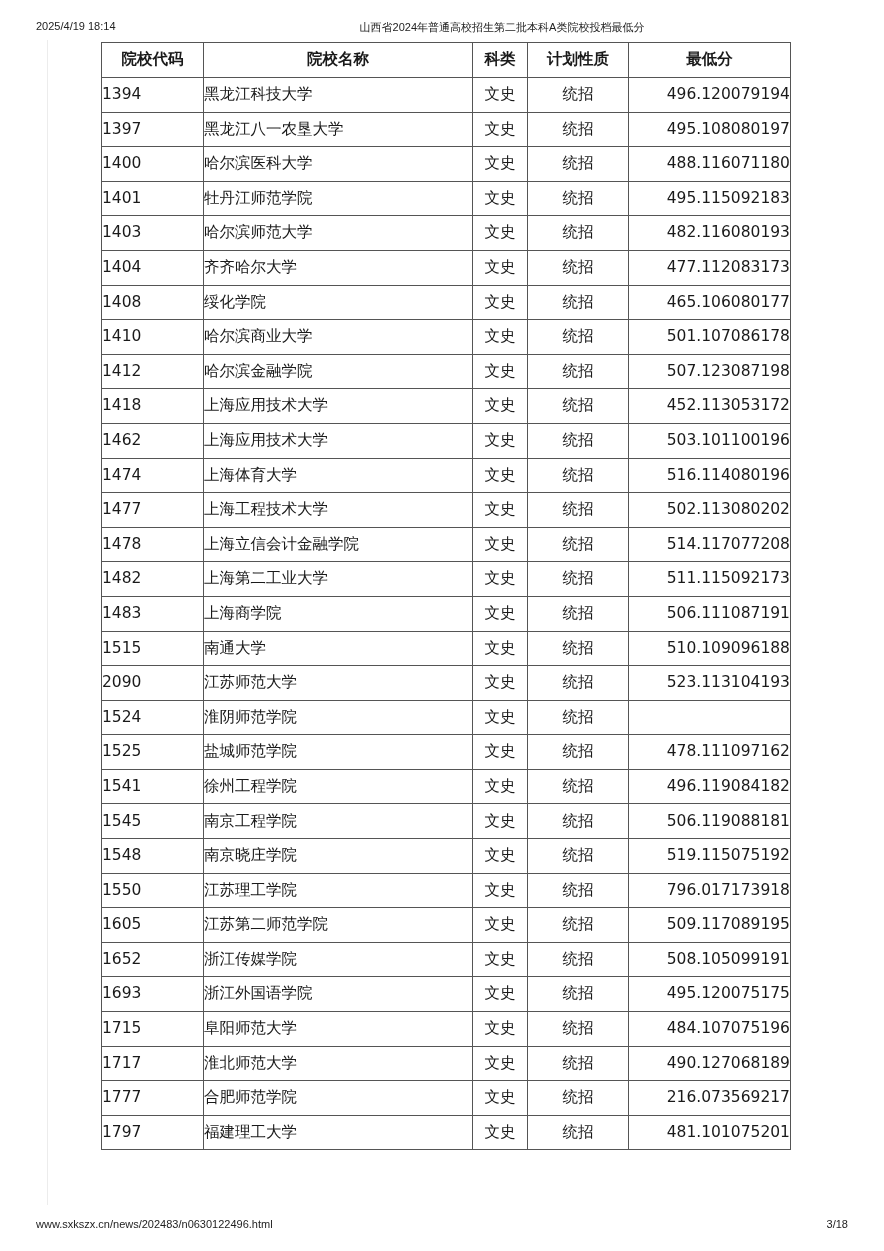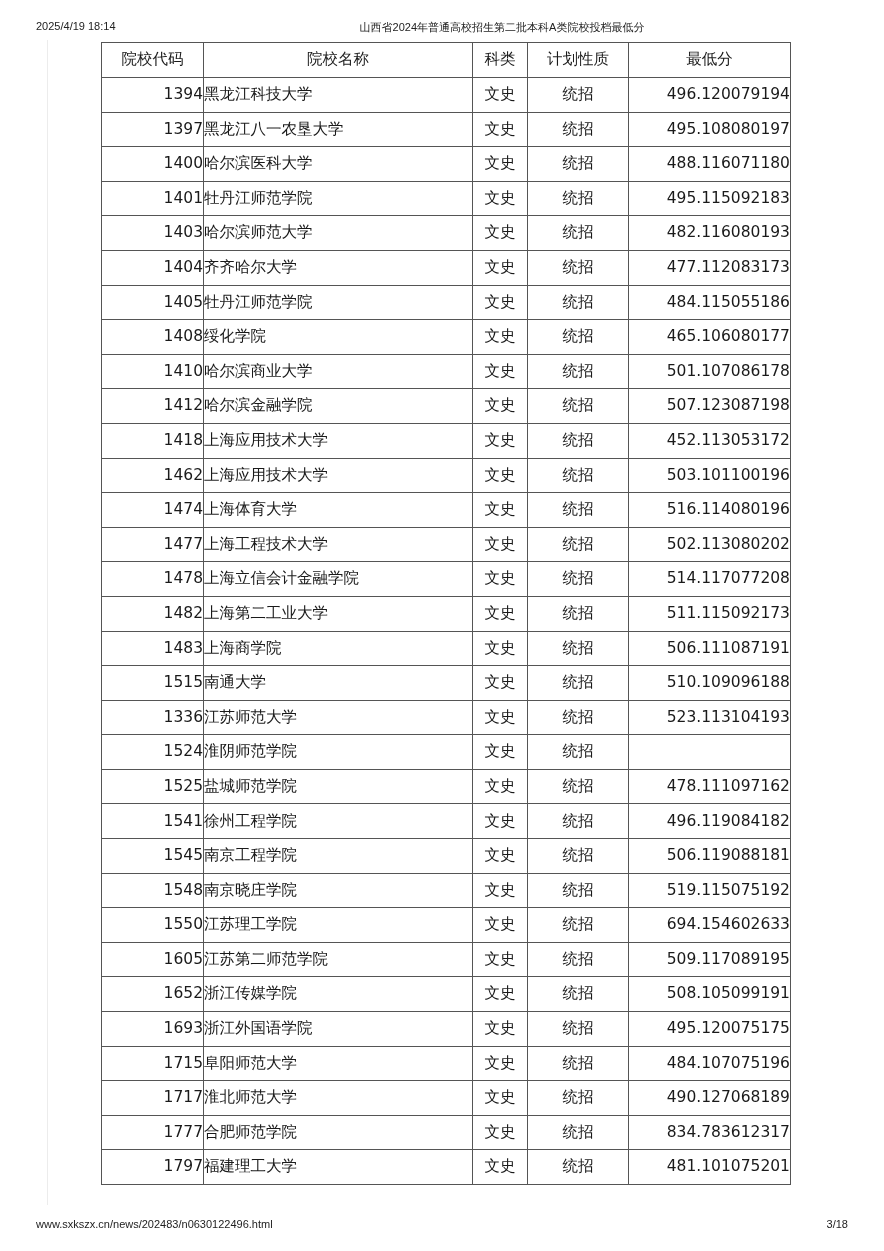--- a/index.html
+++ b/index.html
@@ -17,22 +17,22 @@
     position: absolute; left: 47px; top: 40px; width: 1px; height: 1165px; background: #ececec;
   }
   table.scores {
     position: absolute; left: 101px; top: 42px;
     border-collapse: collapse; table-layout: fixed; width: 689px;
   }
   table.scores th, table.scores td {
     border: 1px solid #555; padding: 0; height: 33.6px; font-size: 15.5px; line-height: 1;
     white-space: nowrap; overflow: hidden;
   }
-  table.scores th { height: 34px; font-weight: normal; text-align: center; font-size: 15.5px; }
-  td.code { text-align: right; }
+  table.scores th { height: 34px; font-weight: bold; text-align: center; font-size: 15.5px; }
+  td.code { text-align: left; }
   td.name { text-align: left; padding-left: 6px; }
   td.subject, td.plan { text-align: center; }
   td.score { text-align: right; padding-right: 6px; }
   col.c1 { width: 102px; } col.c2 { width: 269px; } col.c3 { width: 55px; } col.c4 { width: 101px; } col.c5 { width: 162px; }
   .print-footer {
     position: absolute; top: 1218px; left: 36px; right: 36px; height: 16px;
     font-family: "Liberation Sans", sans-serif; font-size: 11px; color: #222; text-align: center;
   }
   .print-footer .url { position: absolute; left: 0; top: 0; }
   .print-footer .page { position: absolute; right: 0; top: 0; margin-left: 32px; }
@@ -101,27 +101,20 @@
         <td class="score">482.116080193</td>
       </tr>
       <tr>
         <td class="code">1404</td>
         <td class="name">齐齐哈尔大学</td>
         <td class="subject">文史</td>
         <td class="plan">统招</td>
         <td class="score">477.112083173</td>
       </tr>
       <tr>
-        <td class="code">1405</td>
-        <td class="name">牡丹江师范学院</td>
-        <td class="subject">文史</td>
-        <td class="plan">统招</td>
-        <td class="score">484.115055186</td>
-      </tr>
-      <tr>
         <td class="code">1408</td>
         <td class="name">绥化学院</td>
         <td class="subject">文史</td>
         <td class="plan">统招</td>
         <td class="score">465.106080177</td>
       </tr>
       <tr>
         <td class="code">1410</td>
         <td class="name">哈尔滨商业大学</td>
         <td class="subject">文史</td>
@@ -185,21 +178,21 @@
         <td class="score">506.111087191</td>
       </tr>
       <tr>
         <td class="code">1515</td>
         <td class="name">南通大学</td>
         <td class="subject">文史</td>
         <td class="plan">统招</td>
         <td class="score">510.109096188</td>
       </tr>
       <tr>
-        <td class="code">1336</td>
+        <td class="code">2090</td>
         <td class="name">江苏师范大学</td>
         <td class="subject">文史</td>
         <td class="plan">统招</td>
         <td class="score">523.113104193</td>
       </tr>
       <tr>
         <td class="code">1524</td>
         <td class="name">淮阴师范学院</td>
         <td class="subject">文史</td>
         <td class="plan">统招</td>
@@ -231,21 +224,21 @@
         <td class="name">南京晓庄学院</td>
         <td class="subject">文史</td>
         <td class="plan">统招</td>
         <td class="score">519.115075192</td>
       </tr>
       <tr>
         <td class="code">1550</td>
         <td class="name">江苏理工学院</td>
         <td class="subject">文史</td>
         <td class="plan">统招</td>
-        <td class="score">694.154602633</td>
+        <td class="score">796.017173918</td>
       </tr>
       <tr>
         <td class="code">1605</td>
         <td class="name">江苏第二师范学院</td>
         <td class="subject">文史</td>
         <td class="plan">统招</td>
         <td class="score">509.117089195</td>
       </tr>
       <tr>
         <td class="code">1652</td>
@@ -273,21 +266,21 @@
         <td class="name">淮北师范大学</td>
         <td class="subject">文史</td>
         <td class="plan">统招</td>
         <td class="score">490.127068189</td>
       </tr>
       <tr>
         <td class="code">1777</td>
         <td class="name">合肥师范学院</td>
         <td class="subject">文史</td>
         <td class="plan">统招</td>
-        <td class="score">834.783612317</td>
+        <td class="score">216.073569217</td>
       </tr>
       <tr>
         <td class="code">1797</td>
         <td class="name">福建理工大学</td>
         <td class="subject">文史</td>
         <td class="plan">统招</td>
         <td class="score">481.101075201</td>
       </tr>
     </tbody>
 </table>

